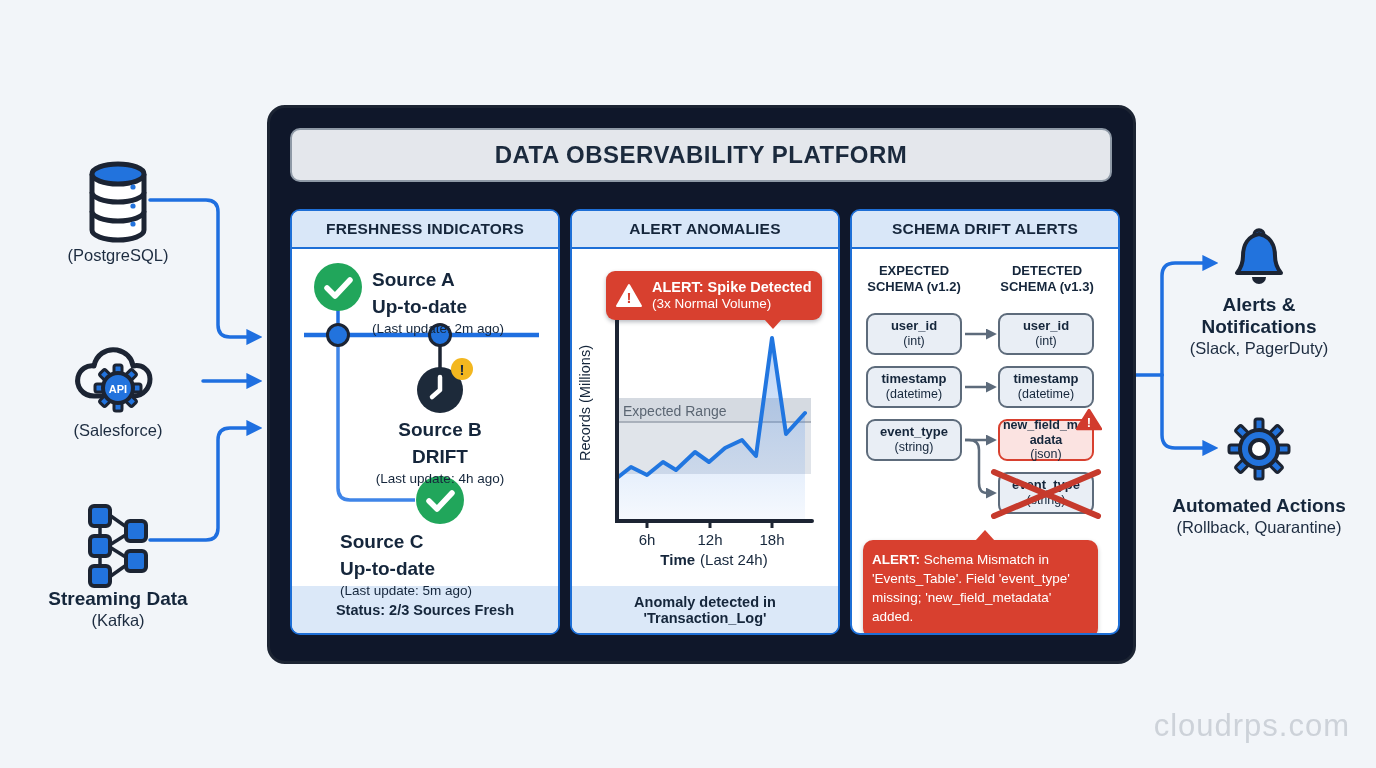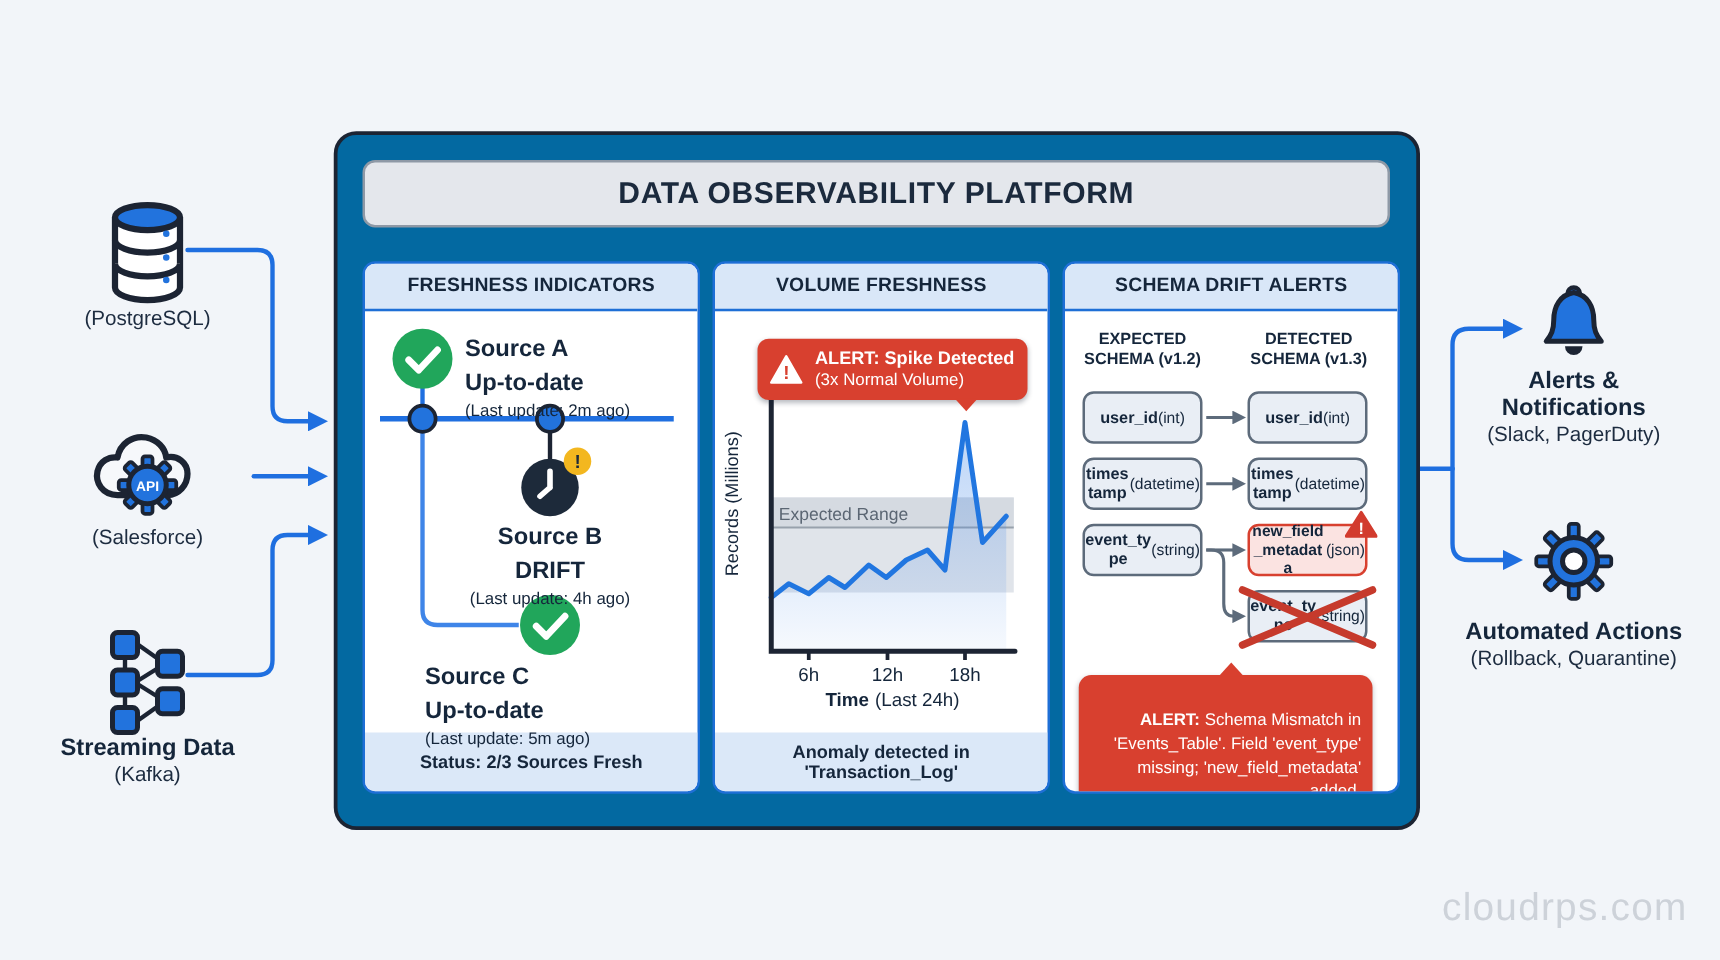--- a/index.html
+++ b/index.html
@@ -10,21 +10,21 @@
     color:#15263b;
   }
   .abs{position:absolute;}
   
   .node-label{position:absolute;text-align:center;}
   .node-label .nm{font-weight:bold;font-size:19px;color:#15263b;line-height:1.15;}
   .node-label .dt{font-size:16.5px;color:#1d2c40;line-height:1.25;}
   
   .platform{
     position:absolute;left:267px;top:105px;width:863px;height:553px;
-    background:#0369a1;border:3px solid #1c2433;border-radius:18px;z-index:2;
+    background:#0f172a;border:3px solid #1c2433;border-radius:18px;z-index:2;
   }
   .platform-title{
     position:absolute;left:20px;top:20px;width:818px;height:50px;
     background:#e4e7ec;border:2px solid #8e99a6;border-radius:10px;
     display:flex;align-items:center;justify-content:center;
     font-size:24px;font-weight:bold;letter-spacing:.5px;color:#1b2a3d;
   }
   .panel{
     position:absolute;top:101px;width:270px;height:426px;
     border:2.5px solid #1e6fd6;border-radius:10px;background:#fff;
@@ -59,30 +59,30 @@
   .vol-alert .l1{font-weight:bold;font-size:14.5px;line-height:1.25;}
   .vol-alert .l2{font-size:13.5px;line-height:1.25;}
   
   .schema-colhead{
     position:absolute;top:14px;width:112px;text-align:center;
     font-size:13px;font-weight:bold;line-height:1.25;color:#15263b;
   }
   .schema-box{
     position:absolute;width:96px;height:42px;box-sizing:border-box;
     background:#e9eef5;border:2px solid #5d6b7b;border-radius:9px;
-    display:flex;flex-direction:row;align-items:center;justify-content:center;
+    display:flex;flex-direction:column;align-items:center;justify-content:center;
     text-align:center;line-height:1.15;
   }
   .schema-box .nm{font-weight:bold;font-size:13px;word-break:break-all;}
   .schema-box .tp{font-size:12.5px;}
   .schema-box.bad{background:#fbe3e1;border-color:#d8402f;}
   .schema-alert{
     position:absolute;left:11px;top:291px;width:235px;box-sizing:border-box;
-    background:#d8402f;border-radius:10px;padding:27px 9px;
-    color:#fff;text-align:right;font-size:13.5px;line-height:1.4;
+    background:#d8402f;border-radius:10px;padding:11px 9px;
+    color:#fff;text-align:left;font-size:13.5px;line-height:1.4;
     box-shadow:0 2px 4px rgba(20,30,50,.25);
   }
   .schema-alert:before{
     content:"";position:absolute;top:-10px;left:112px;
     border-left:10px solid transparent;border-right:10px solid transparent;
     border-bottom:11px solid #d8402f;
   }
   .watermark{
     position:absolute;right:26px;bottom:24px;font-size:31px;color:#cdd2d9;
     letter-spacing:1px;z-index:4;
@@ -232,21 +232,21 @@
       <div class="fr-text" style="left:48px;top:280px;width:200px;">
         <div class="nm">Source C</div>
         <div class="st">Up-to-date</div>
         <div class="dt">(Last update: 5m ago)</div>
       </div>
     </div>
     <div class="panel-foot">Status: 2/3 Sources Fresh</div>
   </div>
 
   <div class="panel" style="left:300px;">
-    <div class="panel-head">VOLUME FRESHNESS</div>
+    <div class="panel-head">ALERT ANOMALIES</div>
     <div class="panel-body">
       <svg width="244" height="306" viewBox="0 0 244 306" style="position:absolute;left:4px;top:14px;">
         <defs>
           <linearGradient id="lineFill" x1="0" y1="0" x2="0" y2="1">
             <stop offset="0" stop-color="#4a8ce8" stop-opacity="0.38"></stop>
             <stop offset="1" stop-color="#4a8ce8" stop-opacity="0.05"></stop>
           </linearGradient>
         </defs>
         <rect x="41" y="135" width="194" height="76" fill="#e0e4ea"></rect>
         <rect x="41" y="135" width="194" height="24" fill="#d5dae1"></rect>

